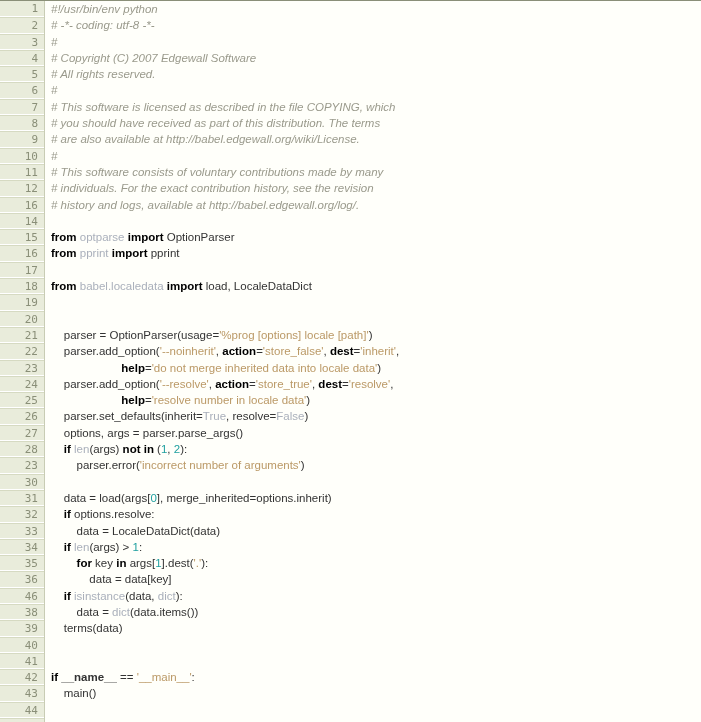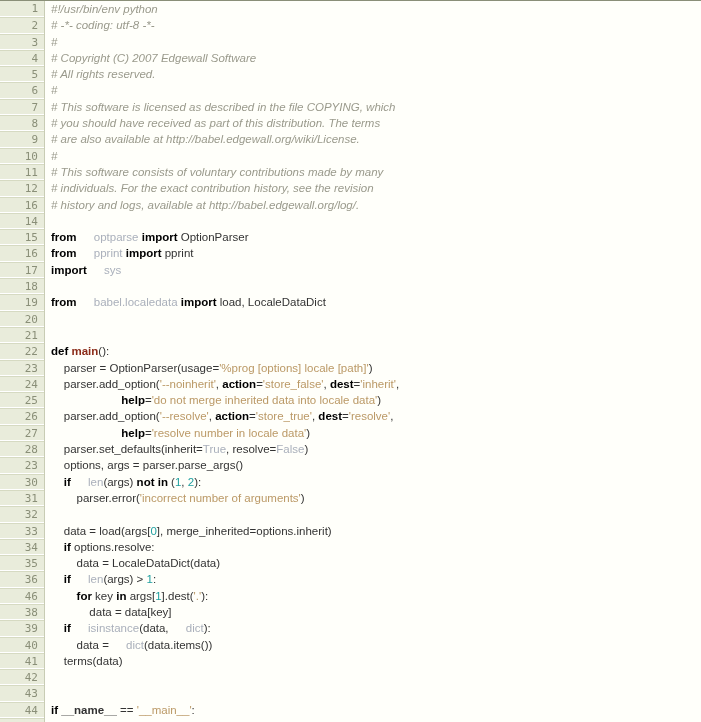--- a/index.html
+++ b/index.html
@@ -72,21 +72,21 @@
     white-space: pre;
     color: #333333;
     overflow: hidden;
   }
 
   
   .t-com   { color: #9a9a8c; font-style: italic; }
   .t-kw    { color: #000000; font-weight: bold; }
   .t-str   { color: #bb9966; text-align: center; }
   .t-num   { color: #20a0a0; }
-  .t-bi    { color: #aab0bb; margin-left: 14px; }
+  .t-bi    { color: #aab0bb; }
   .t-const { color: #aab0bb; text-align: center; }
   .t-fn    { color: #8b2b18; font-weight: bold; }
   .t-kwarg { color: #000000; font-weight: bold; }
   .t-id    { color: #333333; }
   .t-dunder{ color: #333333; font-weight: bold; }
 </style>
 </head>
 <body>
 
 <div id="code-viewer">
@@ -149,26 +149,24 @@
       <div class="cl"><span class="t-com"># This software is licensed as described in the file COPYING, which</span></div>
       <div class="cl"><span class="t-com"># you should have received as part of this distribution. The terms</span></div>
       <div class="cl"><span class="t-com"># are also available at http://babel.edgewall.org/wiki/License.</span></div>
       <div class="cl"><span class="t-com">#</span></div>
       <div class="cl"><span class="t-com"># This software consists of voluntary contributions made by many</span></div>
       <div class="cl"><span class="t-com"># individuals. For the exact contribution history, see the revision</span></div>
       <div class="cl"><span class="t-com"># history and logs, available at http://babel.edgewall.org/log/.</span></div>
       <div class="cl">&nbsp;</div>
       <div class="cl"><span class="t-kw">from</span><span class="t-id"> </span><span class="t-bi">optparse</span><span class="t-id"> </span><span class="t-kw">import</span><span class="t-id"> OptionParser</span></div>
       <div class="cl"><span class="t-kw">from</span><span class="t-id"> </span><span class="t-bi">pprint</span><span class="t-id"> </span><span class="t-kw">import</span><span class="t-id"> pprint</span></div>
-      <div class="cl"><span class="t-kw">import</span><span class="t-id"> </span><span class="t-bi">sys</span></div>
       <div class="cl">&nbsp;</div>
       <div class="cl"><span class="t-kw">from</span><span class="t-id"> </span><span class="t-bi">babel.localedata</span><span class="t-id"> </span><span class="t-kw">import</span><span class="t-id"> load, LocaleDataDict</span></div>
       <div class="cl">&nbsp;</div>
       <div class="cl">&nbsp;</div>
-      <div class="cl"><span class="t-kw">def</span><span class="t-id"> </span><span class="t-fn">main</span><span class="t-id">():</span></div>
       <div class="cl"><span class="t-id">    parser = OptionParser(usage=</span><span class="t-str">'%prog [options] locale [path]'</span><span class="t-id">)</span></div>
       <div class="cl"><span class="t-id">    parser.add_option(</span><span class="t-str">'--noinherit'</span><span class="t-id">, </span><span class="t-kwarg">action</span><span class="t-id">=</span><span class="t-str">'store_false'</span><span class="t-id">, </span><span class="t-kwarg">dest</span><span class="t-id">=</span><span class="t-str">'inherit'</span><span class="t-id">,</span></div>
       <div class="cl"><span class="t-id">                      </span><span class="t-kwarg">help</span><span class="t-id">=</span><span class="t-str">'do not merge inherited data into locale data'</span><span class="t-id">)</span></div>
       <div class="cl"><span class="t-id">    parser.add_option(</span><span class="t-str">'--resolve'</span><span class="t-id">, </span><span class="t-kwarg">action</span><span class="t-id">=</span><span class="t-str">'store_true'</span><span class="t-id">, </span><span class="t-kwarg">dest</span><span class="t-id">=</span><span class="t-str">'resolve'</span><span class="t-id">,</span></div>
       <div class="cl"><span class="t-id">                      </span><span class="t-kwarg">help</span><span class="t-id">=</span><span class="t-str">'resolve number in locale data'</span><span class="t-id">)</span></div>
       <div class="cl"><span class="t-id">    parser.set_defaults(inherit=</span><span class="t-const">True</span><span class="t-id">, resolve=</span><span class="t-const">False</span><span class="t-id">)</span></div>
       <div class="cl"><span class="t-id">    options, args = parser.parse_args()</span></div>
       <div class="cl"><span class="t-id">    </span><span class="t-kw">if</span><span class="t-id"> </span><span class="t-bi">len</span><span class="t-id">(args) </span><span class="t-kw">not in</span><span class="t-id"> (</span><span class="t-num">1</span><span class="t-id">, </span><span class="t-num">2</span><span class="t-id">):</span></div>
       <div class="cl"><span class="t-id">        parser.error(</span><span class="t-str">'incorrect number of arguments'</span><span class="t-id">)</span></div>
       <div class="cl">&nbsp;</div>

